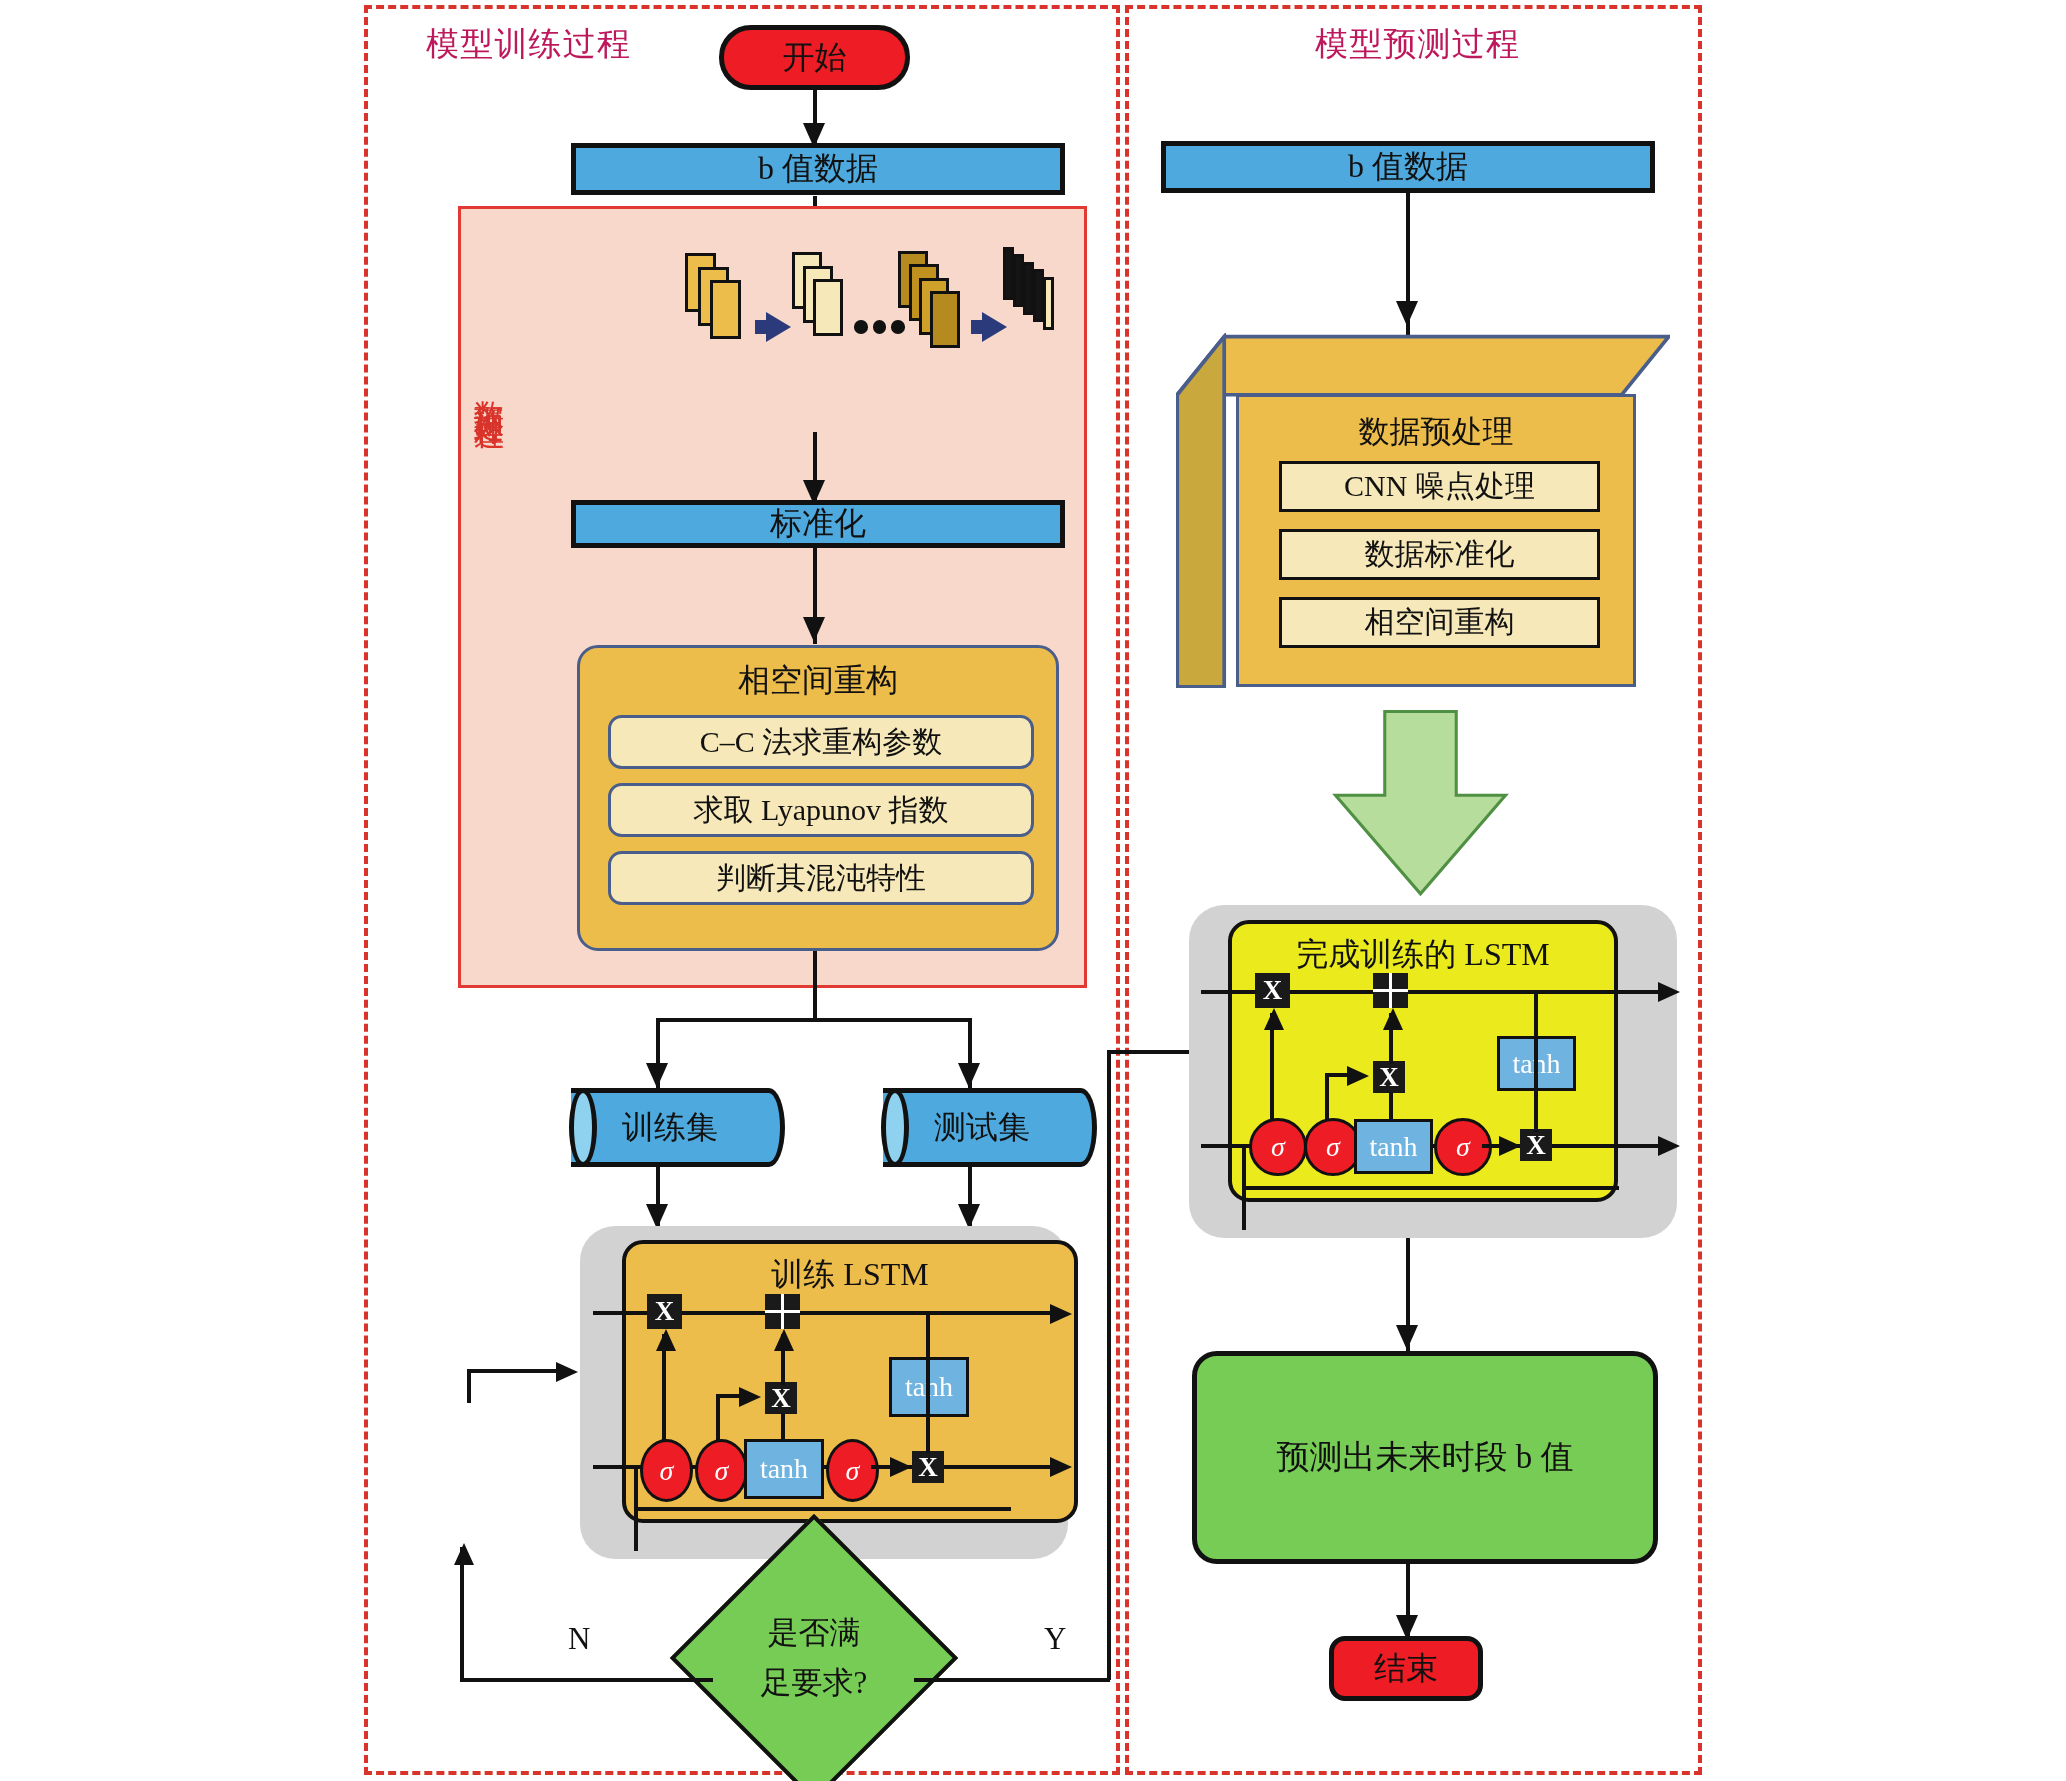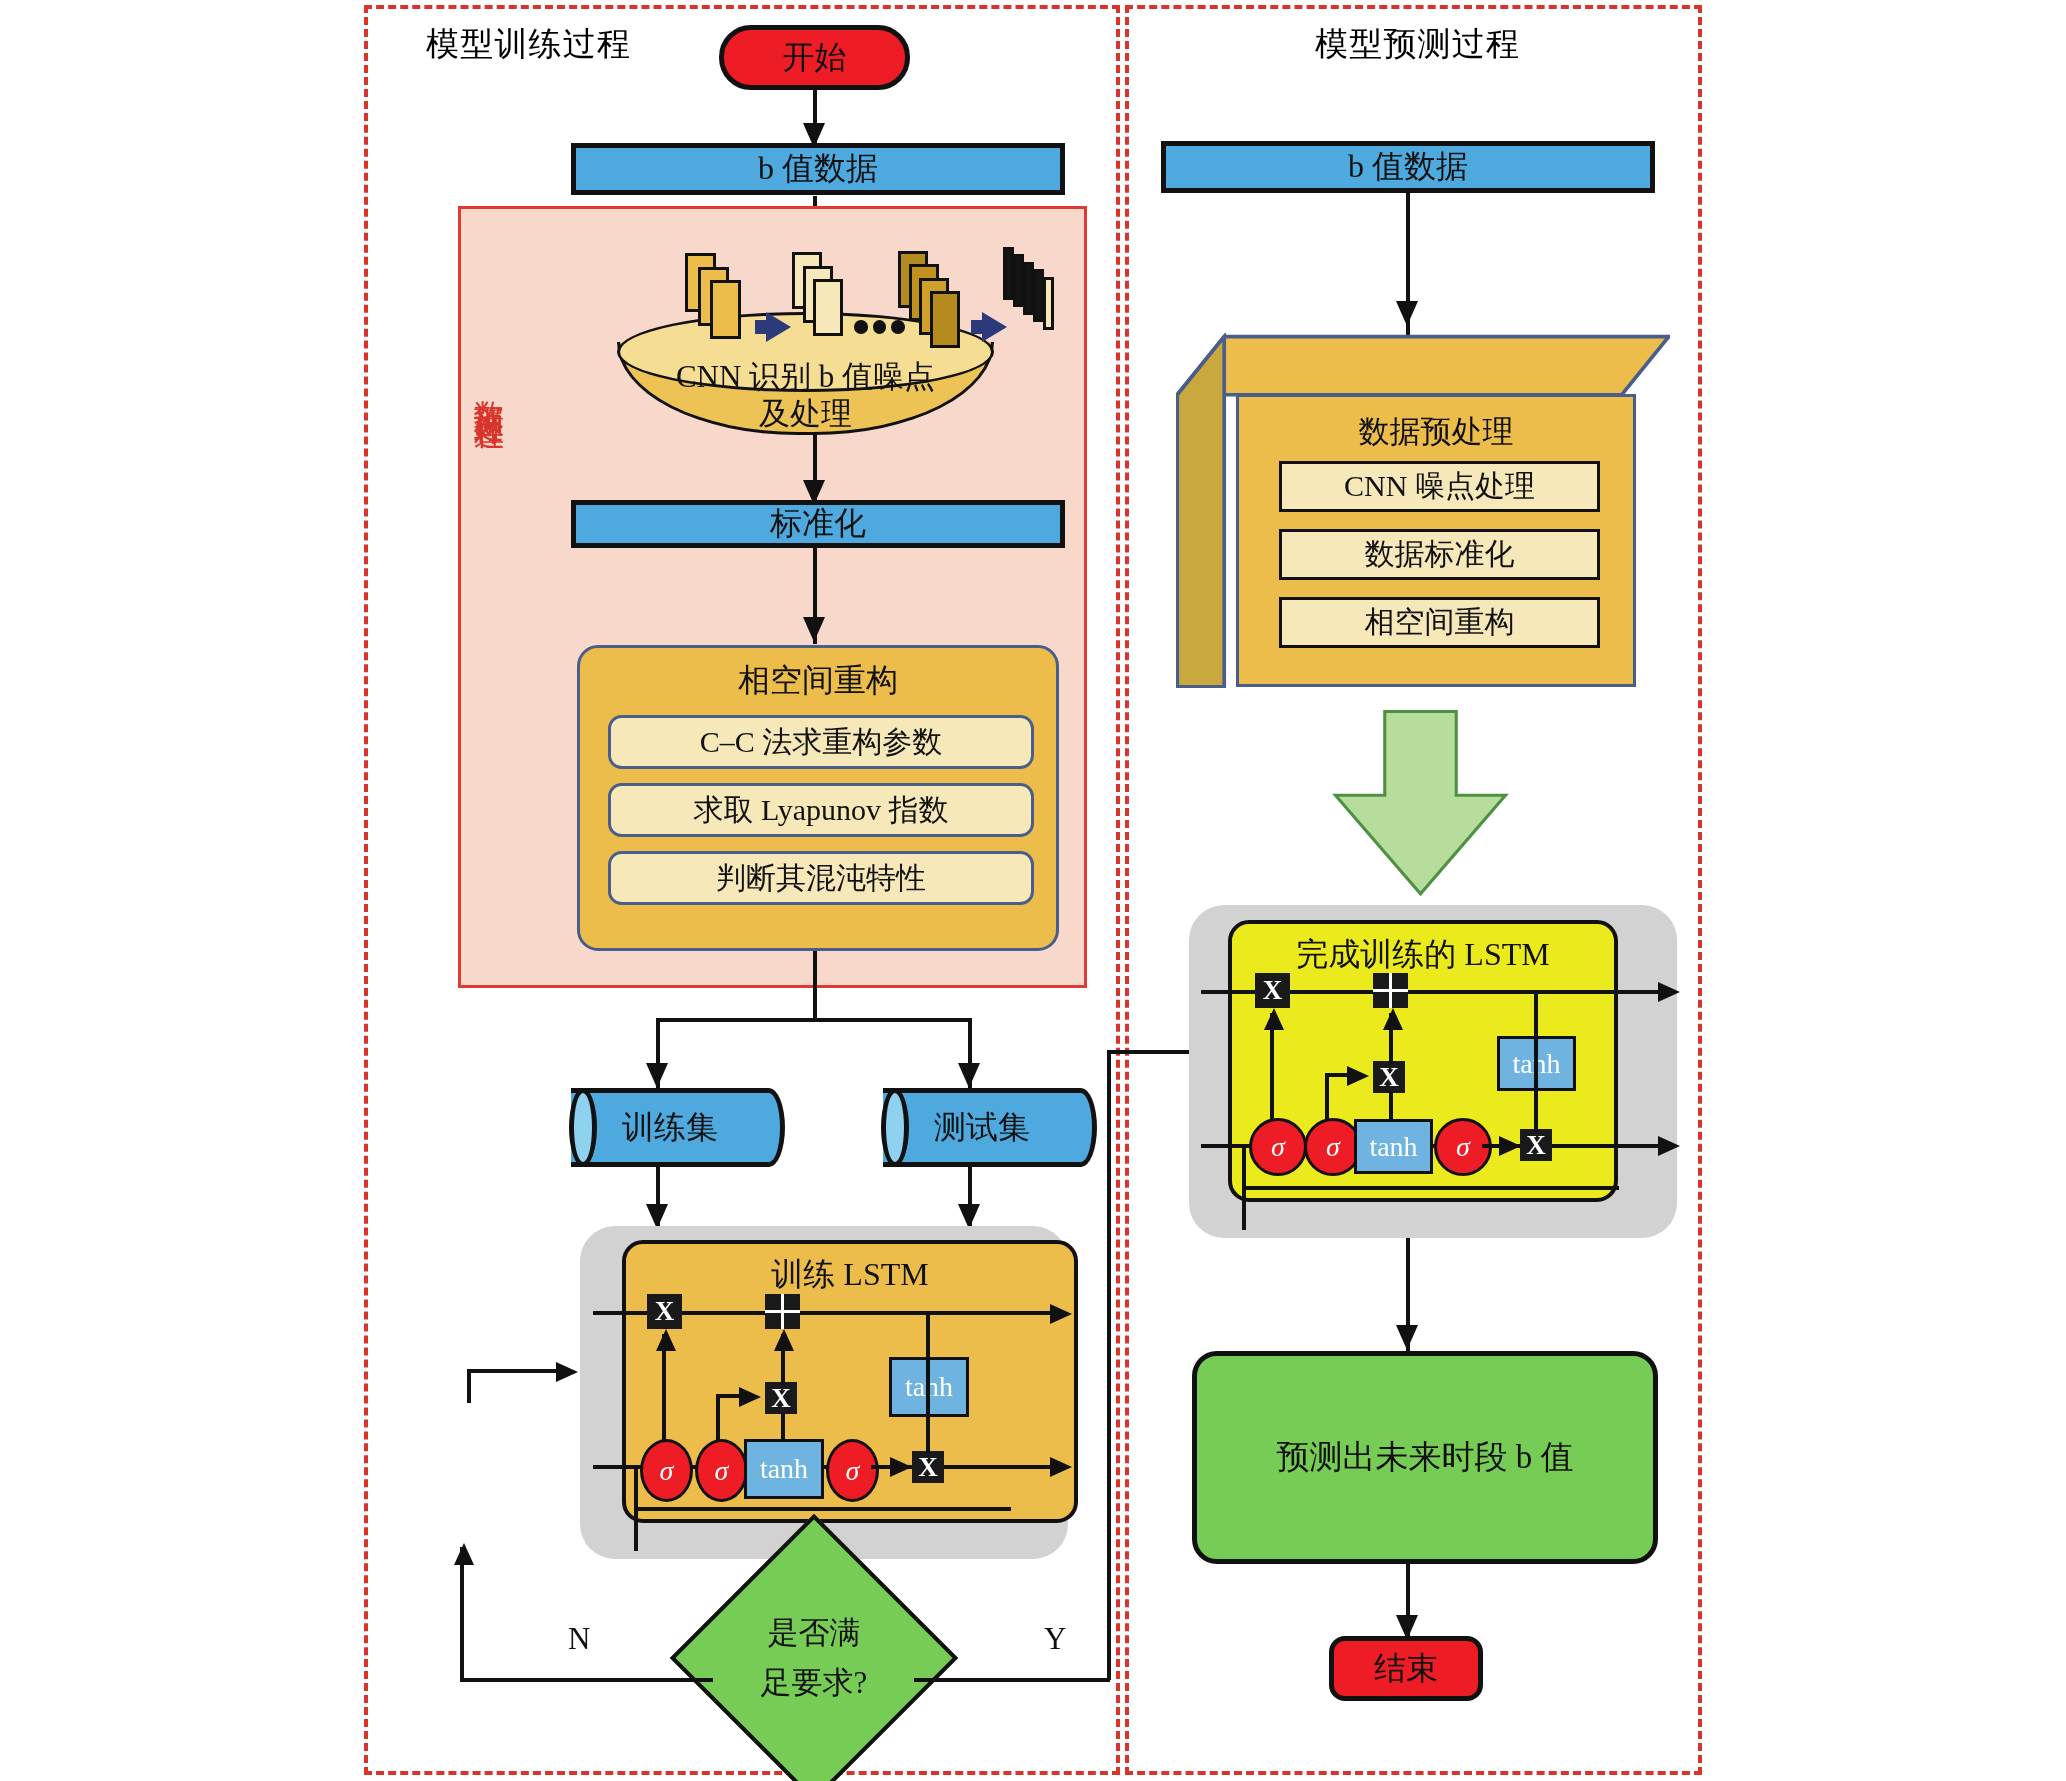--- a/index.html
+++ b/index.html
@@ -3,21 +3,21 @@
 <meta charset="utf-8">
 <style>
   html,body{margin:0;padding:0;background:#ffffff;}
   body{font-family:"Liberation Serif","DejaVu Serif",serif;}
   #stage{position:relative;width:2066px;height:1781px;background:#fff;overflow:hidden;}
   .abs{position:absolute;}
 
   
   .dashpanel{border:4.3px dashed #d9342b;box-sizing:border-box;background:transparent;}
 
-  .panel-title{color:#000000;font-size:33px;letter-spacing:1.2px;white-space:nowrap;}
+  .panel-title{color:#be185d;font-size:33px;letter-spacing:1.2px;white-space:nowrap;}
 
   
   .pinkregion{background:#f8d8cb;border:3.7px solid #e03a33;box-sizing:border-box;}
   .vert-label{color:#d9342b;font-size:30px;writing-mode:vertical-rl;text-orientation:upright;
               line-height:1.26;letter-spacing:3.7px;}
 
   
   .boxblue{background:#4da9de;border:5.6px solid #111;box-sizing:border-box;
            display:flex;align-items:center;justify-content:center;font-size:32px;color:#111;}
   .startcap{background:#ee1c25;border:5.6px solid #111;border-radius:32px;box-sizing:border-box;
@@ -129,28 +129,20 @@
   <div class="arrowdown abs" style="left:803px;top:123px;"></div>
 
   <div class="abs boxblue" style="left:571px;top:143px;width:494px;height:52px;">b 值数据</div>
 
   <div class="wire vline abs" style="left:813px;top:196px;height:80px;"></div>
   <div class="arrowdown abs" style="left:803px;top:247px;"></div>
 
   <div class="abs pinkregion" style="left:458px;top:206px;width:629px;height:782px;"></div>
   <div class="abs vert-label" style="left:468px;top:377px;width:40px;">数据预处理过程</div>
 
-  <div class="cnncyl" style="left:617px;top:312px;width:377px;height:123px;">
-    <div class="side"></div>
-    <div class="top"></div>
-    <div class="lbl">
-      <div>CNN 识别 b 值噪点</div>
-      <div>及处理</div>
-    </div>
-  </div>
 
   <div class="minicard" style="left:685px;top:253px;width:31px;height:59px;background:#edbd4c;"></div>
   <div class="minicard" style="left:698px;top:267px;width:31px;height:59px;background:#edbd4c;"></div>
   <div class="minicard" style="left:710px;top:280px;width:31px;height:59px;background:#edbd4c;"></div>
   <div class="bluestem" style="left:755px;top:320px;width:13.6px;height:13.6px;"></div>
   <div class="bluearrow" style="left:766px;top:312px;"></div>
   <div class="minicard" style="left:792px;top:252px;width:30px;height:57px;background:#f6e8b8;"></div>
   <div class="minicard" style="left:803px;top:266px;width:30px;height:57px;background:#f6e8b8;"></div>
   <div class="minicard" style="left:813px;top:279px;width:30px;height:57px;background:#f6e8b8;"></div>
   <div class="dots" style="left:854px;top:320px;">

